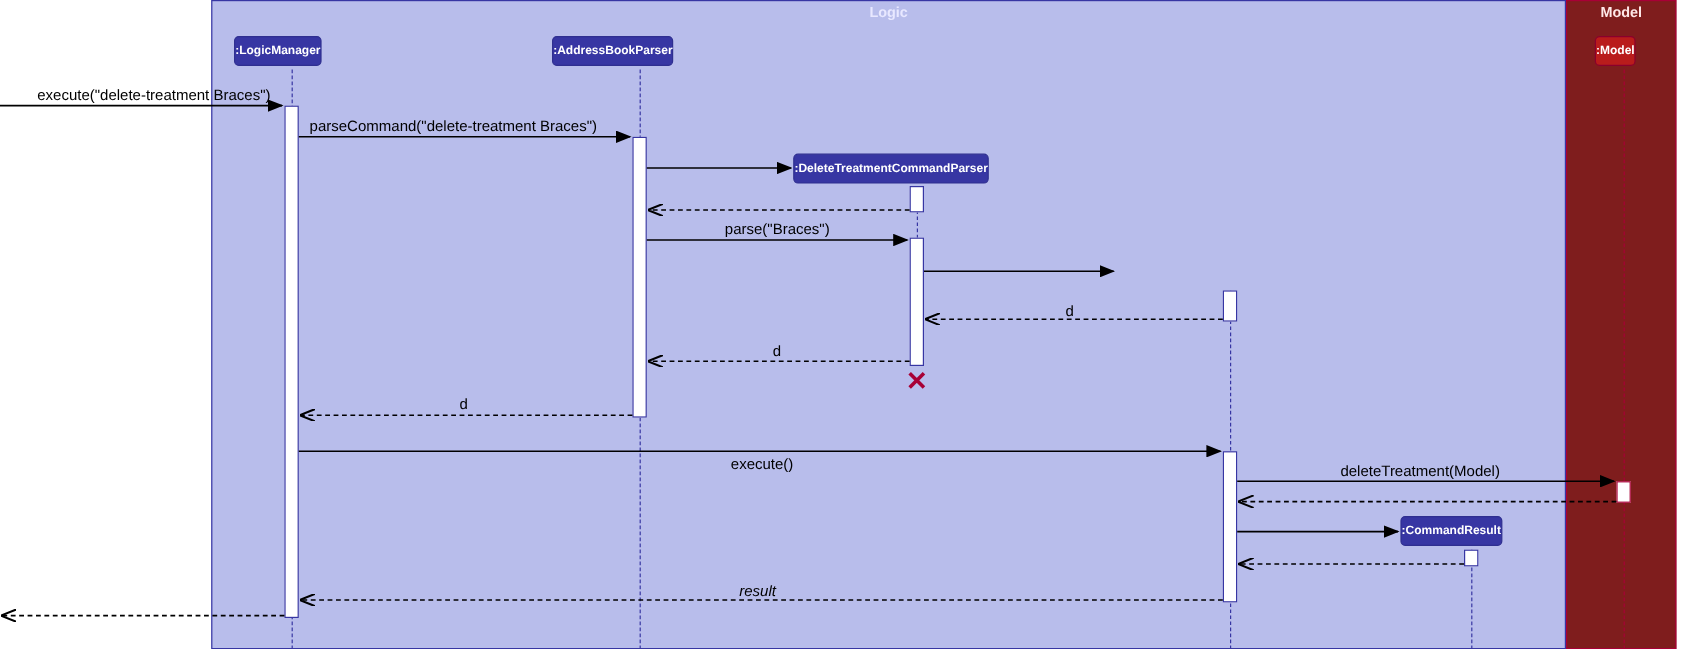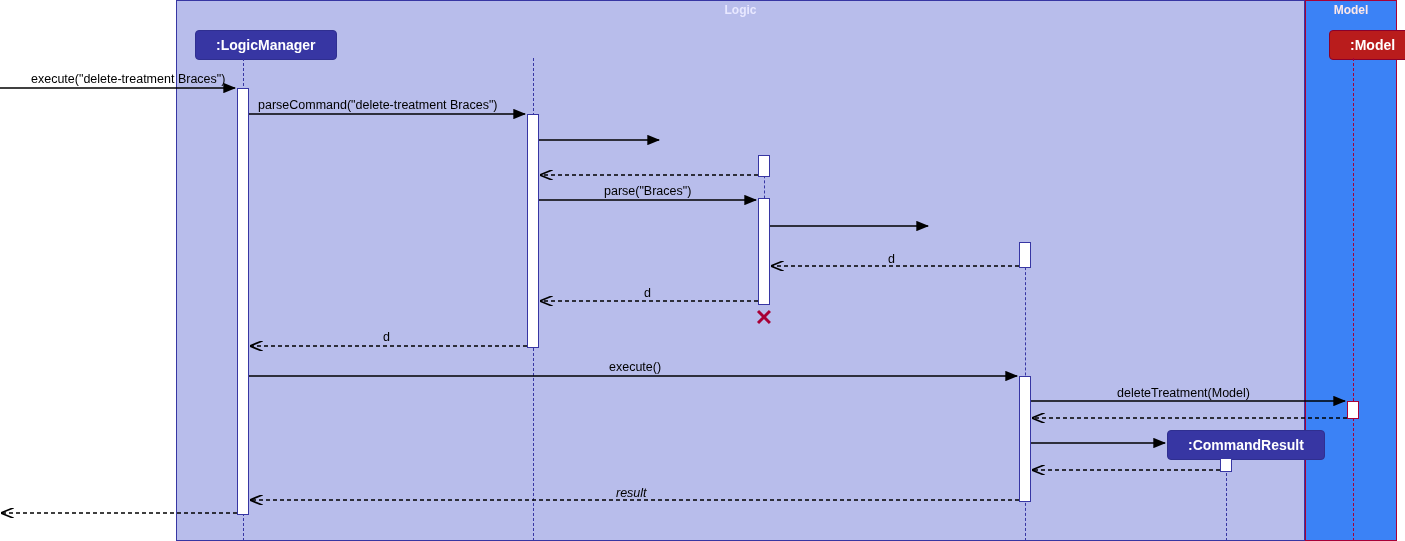--- a/index.html
+++ b/index.html
@@ -19,41 +19,41 @@
     position: absolute;
     box-sizing: border-box;
   }
   .frame-logic {
     left: 176px; top: 0; width: 1129px; height: 541px;
     background: #b8bdeb;
     border: 1.5px solid #3736a3;
   }
   .frame-model {
     left: 1305px; top: 0; width: 92px; height: 541px;
-    background: #3b82f6;
+    background: #7f1d1d;
     border: 1.5px solid #a80036;
   }
   .frame-title {
     position: absolute;
     top: 0;
     width: 100%;
     text-align: center;
     font-size: 12px;
     font-weight: 600;
     padding: 2px 0;
   }
   .frame-title-logic { color: #e8e8ff; }
   .frame-title-model { color: #ffe8e8; }
 
   .part {
     position: absolute;
-    padding: 6px 20px;
+    padding: 6px 0;
     border-radius: 4px;
     color: #fff;
-    font-size: 14px;
+    font-size: 10px;
     font-weight: 600;
     text-align: center;
     white-space: nowrap;
   }
   .part-logic { background: #3736a3; border: 1px solid #2f2f90; }
   .part-model { background: #b91c1c; border: 1px solid #8a002c; }
 
   .lifeline {
     position: absolute;
     width: 0;
@@ -101,20 +101,22 @@
 <div class="container">
 
   <div class="frame frame-logic">
     <div class="frame-title frame-title-logic">Logic</div>
   </div>
   <div class="frame frame-model">
     <div class="frame-title frame-title-model">Model</div>
   </div>
 
   <div class="part part-logic" style="left:195px; top:30px;"><span>:LogicManager</span></div>
+  <div class="part part-logic" style="left:460px; top:30px;"><span>:AddressBookParser</span></div>
+  <div class="part part-logic" style="left:661px; top:128px;"><span>:DeleteTreatmentCommandParser</span></div>
   <div class="part part-logic" style="left:1167px; top:430px;"><span>:CommandResult</span></div>
   <div class="part part-model" style="left:1329px; top:30px;"><span>:Model</span></div>
 
   <div class="lifeline" style="left:243px; top:58px; height:483px;"></div>
   <div class="lifeline" style="left:533px; top:58px; height:483px;"></div>
   <div class="lifeline" style="left:764px; top:155px; height:150px;"></div>
   <div class="lifeline" style="left:1025px; top:242px; height:299px;"></div>
   <div class="lifeline" style="left:1226px; top:458px; height:83px;"></div>
   <div class="lifeline model" style="left:1353px; top:58px; height:483px;"></div>
 
@@ -128,21 +130,21 @@
   <div class="activation" style="left:1220px; top:458px; height:14px;"></div>
 
   <div class="destroyX" style="left:754px; top:308px;">✕</div>
 
   <div class="msg" style="left:31px; top:72px;">execute("delete-treatment Braces")</div>
   <div class="msg" style="left:258px; top:98px;">parseCommand("delete-treatment Braces")</div>
   <div class="msg" style="left:604px; top:184px;">parse("Braces")</div>
   <div class="msg" style="left:888px; top:252px;">d</div>
   <div class="msg" style="left:644px; top:286px;">d</div>
   <div class="msg" style="left:383px; top:330px;">d</div>
-  <div class="msg" style="left:609px; top:360px;">execute()</div>
+  <div class="msg" style="left:609px; top:380px;">execute()</div>
   <div class="msg" style="left:1117px; top:386px;">deleteTreatment(Model)</div>
   <div class="msg" style="left:616px; top:486px;font-style:italic;">result</div>
 
   <svg class="arrows">
     <defs>
       <marker id="ah" markerWidth="10" markerHeight="8" refX="9" refY="4" orient="auto">
         <path d="M0,0 L10,4 L0,8 Z" fill="#000"></path>
       </marker>
       <marker id="aho" markerWidth="10" markerHeight="8" refX="9" refY="4" orient="auto">
         <path d="M0,0 L10,4 L0,8" fill="none" stroke="#000" stroke-width="1.3"></path>

